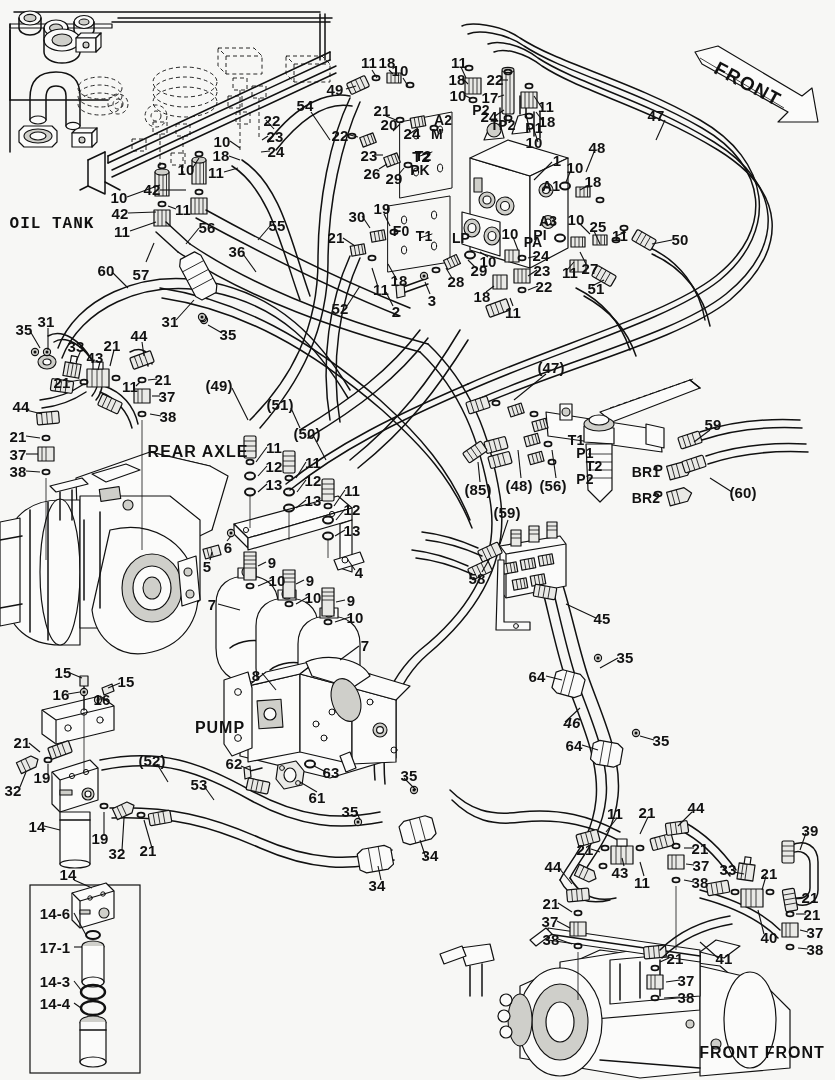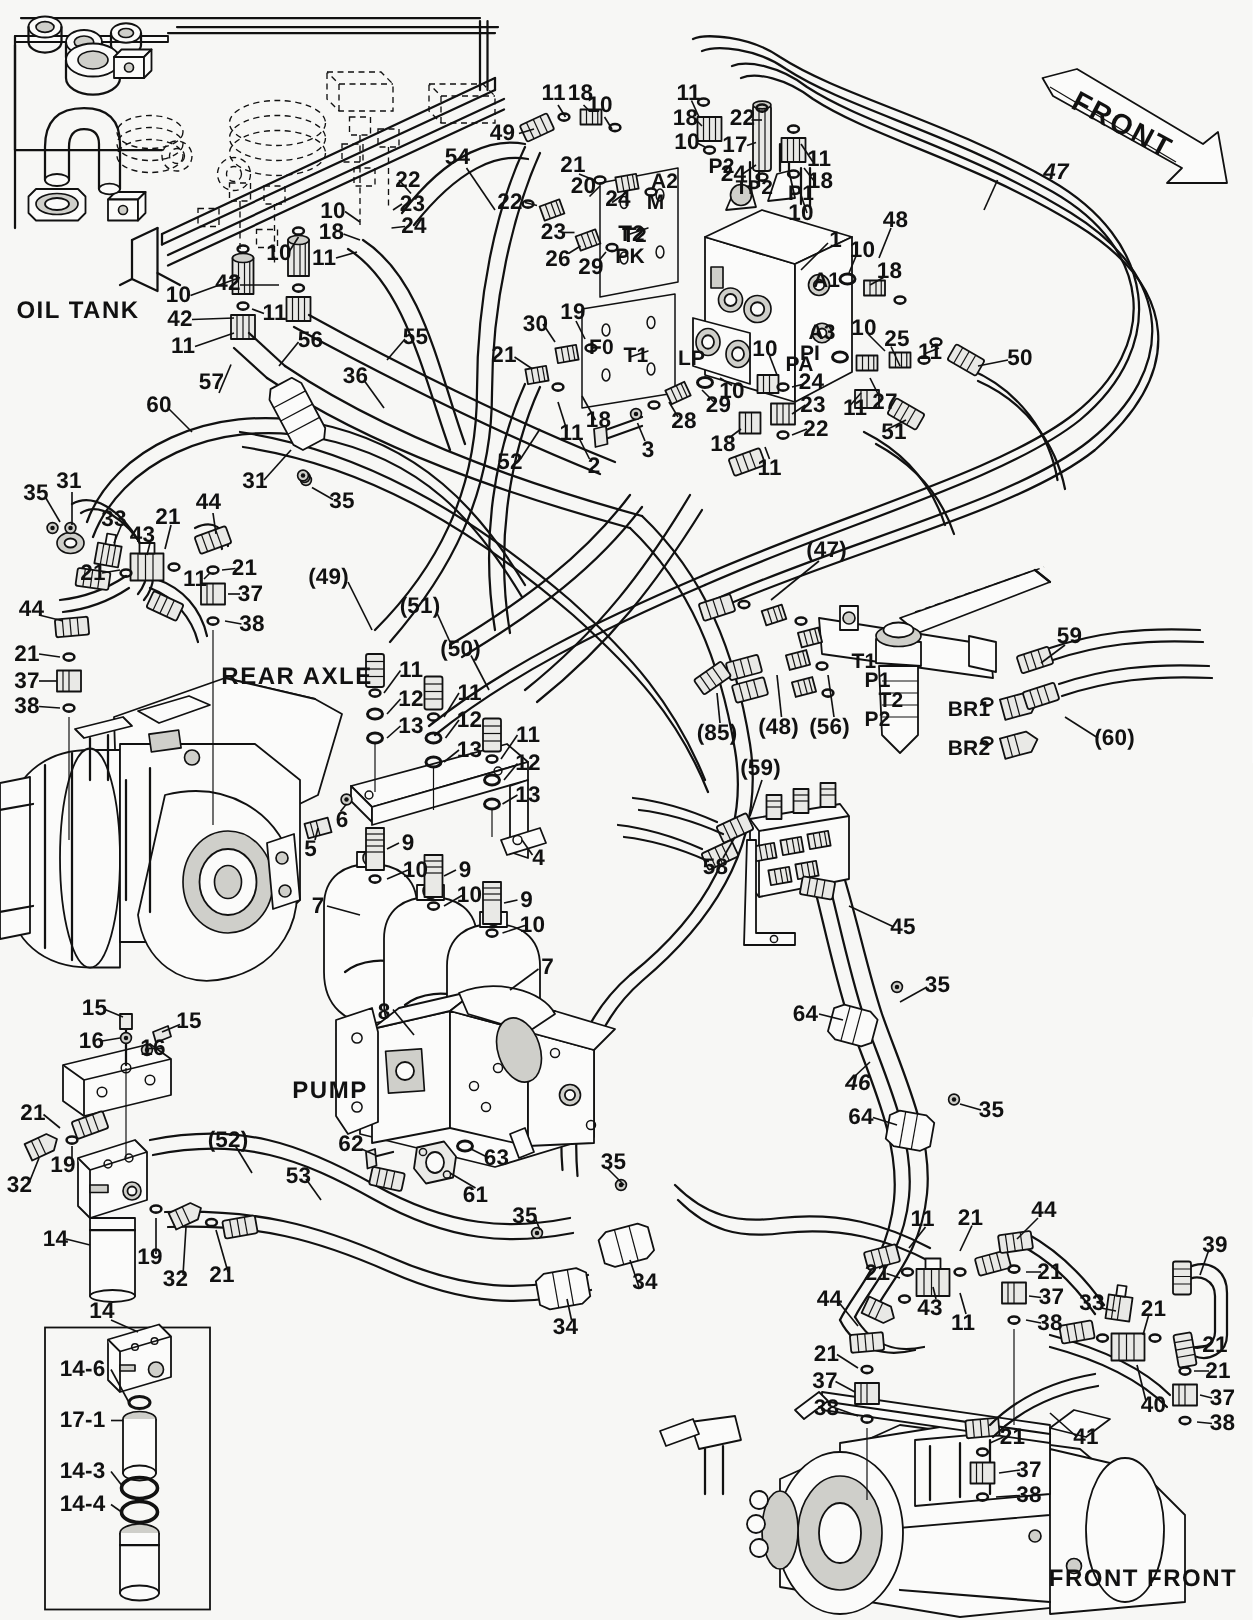--- a/index.html
+++ b/index.html
@@ -1263,21 +1263,21 @@
     </g>
 
     <g>
       <path class="fw" d="M695 52 L718 46 L802 96 L812 88 L818 122 L778 122 L788 112 L702 64 Z"></path>
       <path class="sL" d="M700 58 L784 108"></path>
     </g>
 
   </svg>
 
   <div id="group-layer">
-      <div class="lbl grp" style="left: 52px; top: 208px;">OIL TANK</div>
+      <div class="lbl grp" style="left: 52px; top: 224px; font-family: Liberation Mono, monospace;">OIL TANK</div>
       <div class="lbl grp" style="left: 198px; top: 452px;">REAR AXLE</div>
       <div class="lbl grp" style="left: 220px; top: 728px;">PUMP</div>
       <div class="lbl grp" style="left: 762px; top: 1053px;">FRONT FRONT</div>
     </div>
   <div id="port-layer">
       <div class="lbl port" style="left: 443px; top: 120px;">A2</div>
       <div class="lbl port" style="left: 437px; top: 134px;">M</div>
       <div class="lbl port" style="left: 423px; top: 156px;">T2</div>
       <div class="lbl port" style="left: 420px; top: 170px;">PK</div>
       <div class="lbl port" style="left: 481px; top: 110px;">P2</div>
@@ -1318,21 +1318,21 @@
       <div class="lbl " style="left: 221px; top: 155px;">18</div>
       <div class="lbl " style="left: 216px; top: 172px;">11</div>
       <div class="lbl " style="left: 186px; top: 169px;">10</div>
       <div class="lbl " style="left: 119px; top: 197px;">10</div>
       <div class="lbl " style="left: 152px; top: 189px;">42</div>
       <div class="lbl " style="left: 120px; top: 213px;">42</div>
       <div class="lbl " style="left: 183px; top: 209px;">11</div>
       <div class="lbl " style="left: 122px; top: 231px;">11</div>
       <div class="lbl " style="left: 207px; top: 227px;">56</div>
       <div class="lbl " style="left: 277px; top: 225px;">55</div>
-      <div class="lbl " style="left: 141px; top: 255px; text-align: center;">57</div>
+      <div class="lbl " style="left: 141px; top: 274px; text-align: center;">57</div>
       <div class="lbl " style="left: 237px; top: 251px;">36</div>
       <div class="lbl " style="left: 106px; top: 270px;">60</div>
       <div class="lbl " style="left: 170px; top: 321px;">31</div>
       <div class="lbl " style="left: 228px; top: 334px;">35</div>
       <div class="lbl " style="left: 357px; top: 216px;">30</div>
       <div class="lbl " style="left: 382px; top: 208px;">19</div>
       <div class="lbl " style="left: 336px; top: 237px;">21</div>
       <div class="lbl " style="left: 381px; top: 289px;">11</div>
       <div class="lbl " style="left: 399px; top: 280px;">18</div>
       <div class="lbl " style="left: 340px; top: 308px;">52</div>
@@ -1351,21 +1351,21 @@
       <div class="lbl " style="left: 590px; top: 268px;">27</div>
       <div class="lbl " style="left: 598px; top: 226px;">25</div>
       <div class="lbl " style="left: 576px; top: 219px;">10</div>
       <div class="lbl " style="left: 620px; top: 235px;">11</div>
       <div class="lbl " style="left: 593px; top: 181px;">18</div>
       <div class="lbl " style="left: 575px; top: 167px;">10</div>
       <div class="lbl " style="left: 557px; top: 160px;">1</div>
       <div class="lbl " style="left: 596px; top: 288px;">51</div>
       <div class="lbl " style="left: 680px; top: 239px;">50</div>
       <div class="lbl " style="left: 597px; top: 147px;">48</div>
-      <div class="lbl " style="left: 704px; top: 115px; font-style: italic;">47</div>
+      <div class="lbl " style="left: 656px; top: 115px;">47</div>
       <div class="lbl " style="left: 459px; top: 62px;">11</div>
       <div class="lbl " style="left: 457px; top: 79px;">18</div>
       <div class="lbl " style="left: 458px; top: 95px;">10</div>
       <div class="lbl " style="left: 495px; top: 79px;">22</div>
       <div class="lbl " style="left: 490px; top: 97px;">17</div>
       <div class="lbl " style="left: 546px; top: 106px;">11</div>
       <div class="lbl " style="left: 547px; top: 121px;">18</div>
       <div class="lbl " style="left: 534px; top: 142px;">10</div>
       <div class="lbl " style="left: 489px; top: 116px;">24</div>
       <div class="lbl " style="left: 24px; top: 329px;">35</div>

